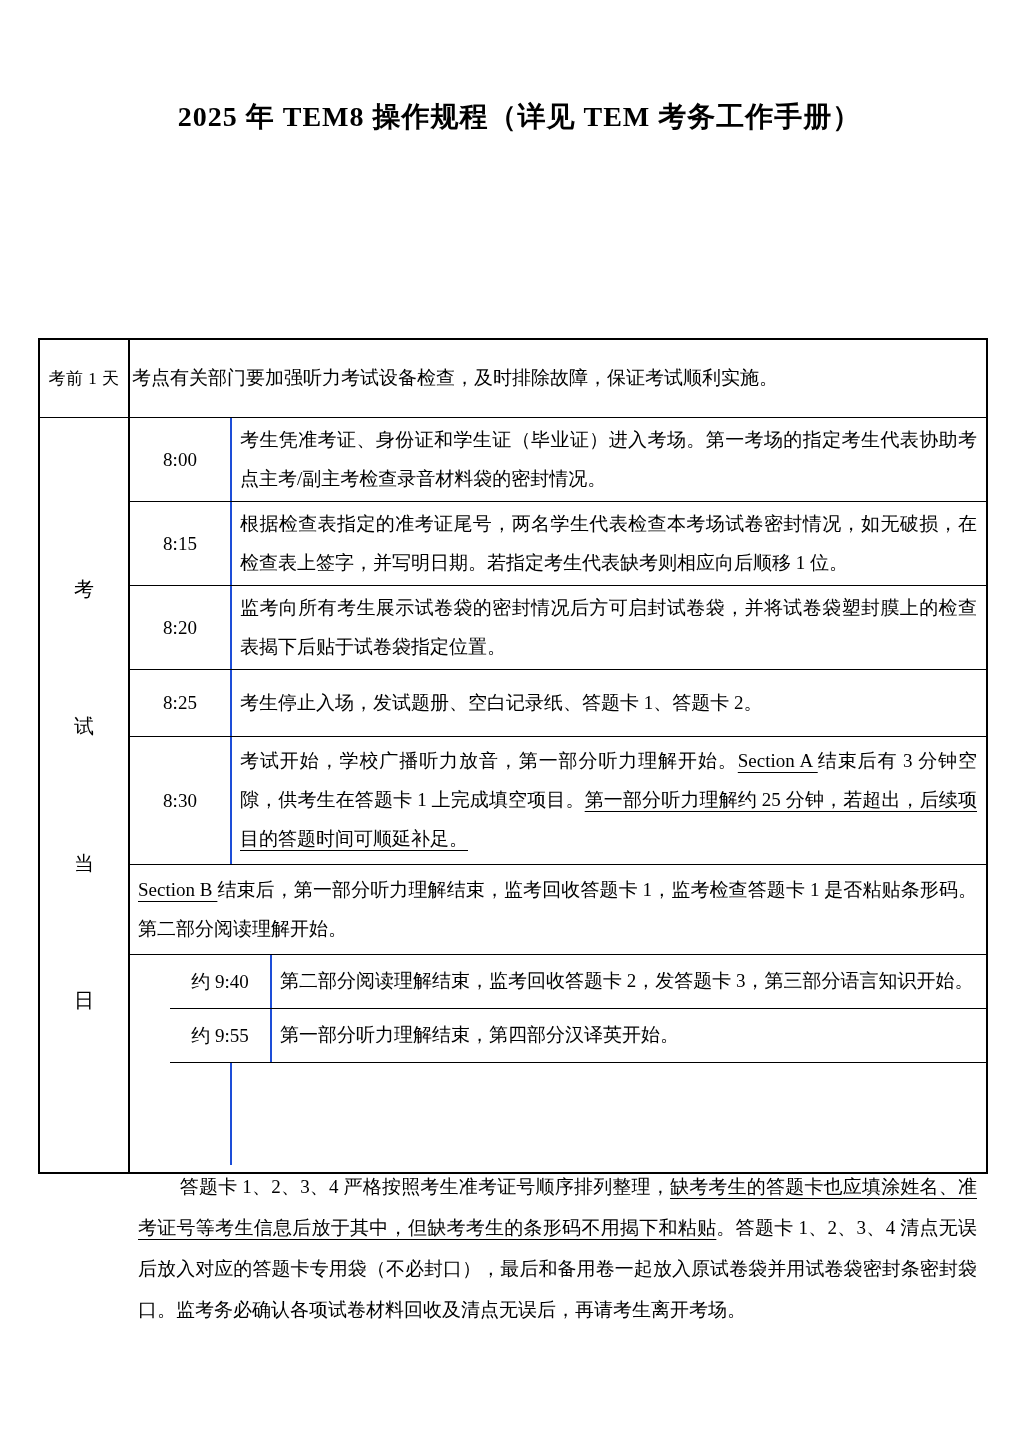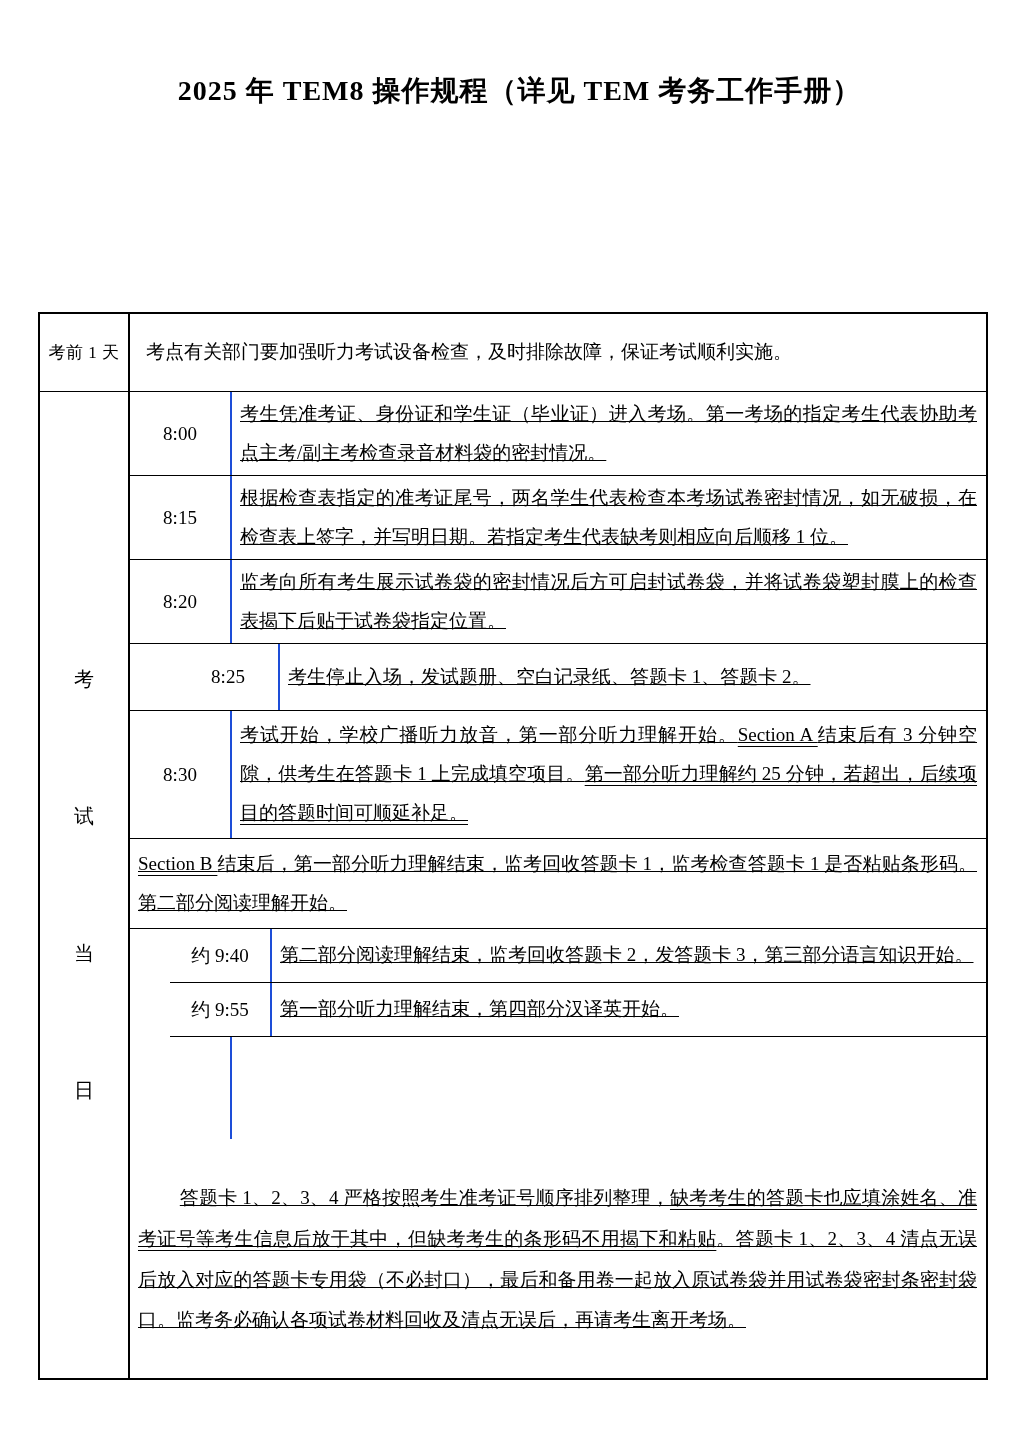--- a/index.html
+++ b/index.html
@@ -7,35 +7,35 @@
   body {
     width: 1024px;
     height: 1448px;
     position: relative;
     font-family: "Liberation Serif", "DejaVu Serif", serif;
     color: #000000;
   }
   .page { width: 1024px; height: 1448px; background: #ffffff; position: relative; }
 
   .title {
-    margin-top: 72px;
+    margin-top: 98px;
     text-align: center;
     font-size: 28px;
     font-weight: bold;
     letter-spacing: 1px;
     color: #000000;
     padding-left: 15px;
   }
 
   .table {
     position: absolute;
     left: 38px;
     top: 240px;
     width: 950px;
-    height: 1068px;
+    height: 836px;
     border: 2px solid #000000;
     display: flex;
     flex-direction: column;
     font-size: 19px;
   }
 
   
   .prerow {
     height: 78px;
     flex: 0 0 78px;
@@ -48,21 +48,21 @@
     border-right: 2px solid #000000;
     display: flex;
     align-items: center;
     justify-content: center;
   }
   .pre-label { font-size: 17px; letter-spacing: 0.5px; }
   .pre-content {
     flex: 1;
     display: flex;
     align-items: center;
-    padding: 0 10px 0 16px;
+    padding: 0 10px 0 2px;
   }
 
   
   .mainrow { flex: 1; display: flex; min-height: 0; }
   .examday {
     width: 90px;
     flex: 0 0 90px;
     border-right: 2px solid #000000;
     display: flex;
     flex-direction: column;
@@ -83,32 +83,31 @@
     align-items: center;
     justify-content: center;
     white-space: nowrap;
   }
   .contentcell {
     flex: 1;
     display: flex;
     align-items: center;
     padding: 0 9px 0 8px;
     min-width: 0;
-    text-decoration: underline;
   }
   .txt {
     width: 100%;
     line-height: 2.05;
     text-align: justify;
     text-justify: inter-ideograph;
   }
   .u { text-decoration: underline; text-underline-offset: 5px; }
 
   .h84  { flex: 0 0 84px;  height: 84px; }
-  .h67  { flex: 0 0 67px;  height: 67px; padding-left: 48px; }
+  .h67  { flex: 0 0 67px;  height: 67px; }
   .h128 { flex: 0 0 128px; height: 128px; }
   .h90  { flex: 0 0 90px;  height: 90px; }
   .h54  { flex: 0 0 54px;  height: 54px; margin-left: 40px; }
   .hfill { flex: 1; }
 
   .wrapup-txt { line-height: 2.15; text-indent: 2.2em; padding-top: 2px; }
 </style>
 </head>
 <body>
 

